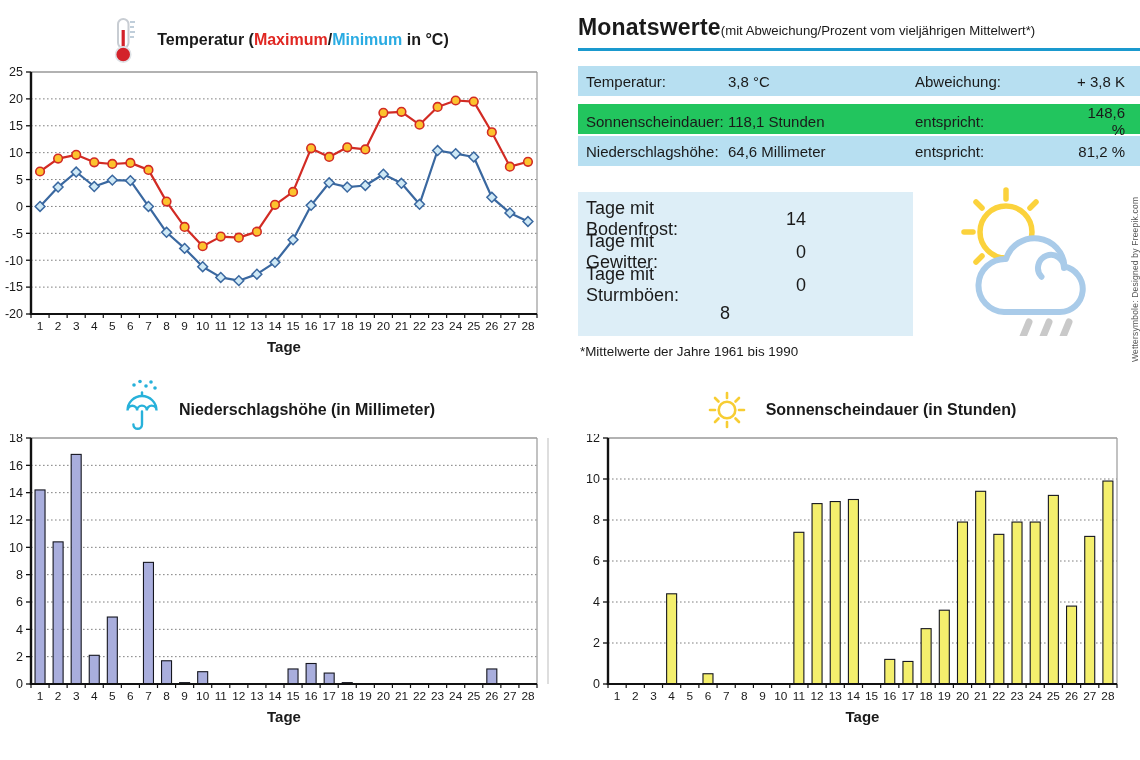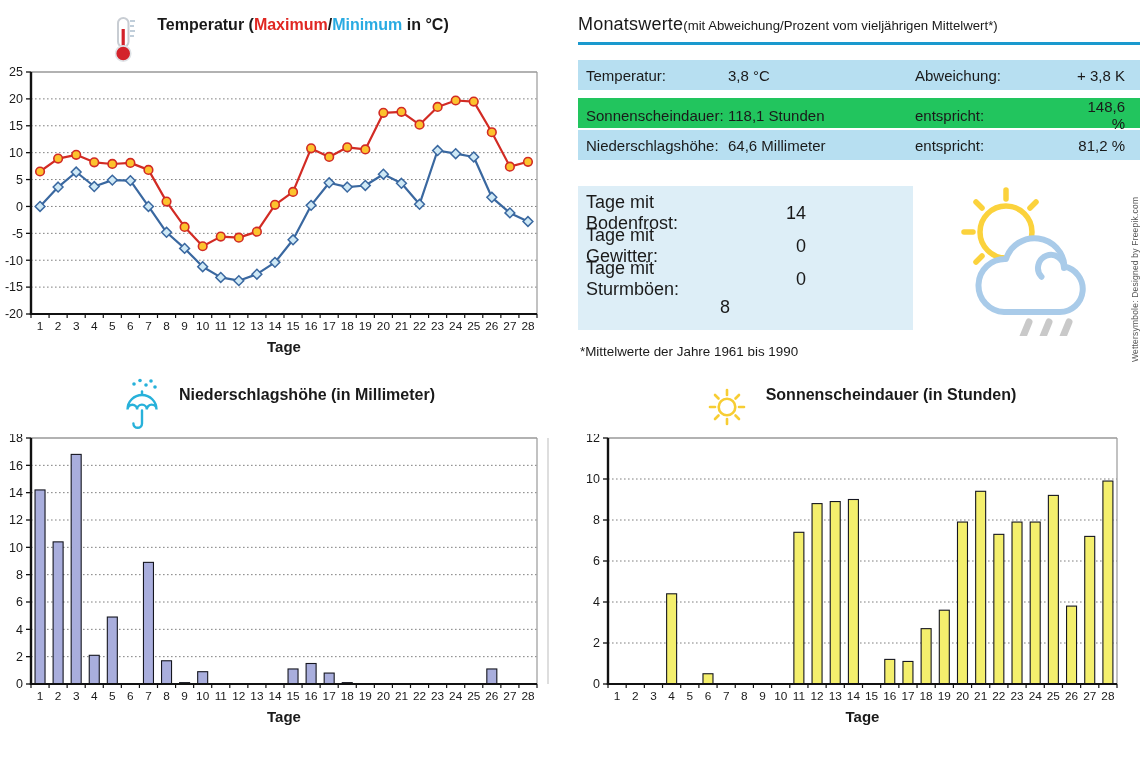--- a/index.html
+++ b/index.html
@@ -3,27 +3,27 @@
 <meta charset="utf-8">
 <style>
   html,body{margin:0;padding:0;background:#fff;}
   .canvas{position:relative;width:1140px;height:760px;background:#fff;overflow:hidden;
           font-family:"Liberation Sans","DejaVu Sans",sans-serif;color:#1a1a1a;}
   .canvas svg{font-family:"Liberation Sans","DejaVu Sans",sans-serif;}
   .block{position:absolute;}
   #temp-block{left:0;top:16px;width:558px;}
   #precip-block{left:0;top:386px;width:558px;}
   #sun-block{left:582px;top:386px;width:558px;}
-  .c-title{display:flex;justify-content:center;gap:18px;height:48px;}
+  .c-title{display:flex;align-items:center;justify-content:center;gap:18px;height:48px;}
   .c-title .t-text{font-size:16px;font-weight:bold;white-space:nowrap;}
   .icon-raise{margin-top:-8px;}
   
   #monthly{left:578px;top:14px;width:562px;height:368px;}
   .m-head{display:flex;align-items:baseline;}
-  .m-title{font-size:18px;font-weight:normal;letter-spacing:.2px;}
+  .m-title{font-size:23px;font-weight:bold;letter-spacing:.2px;}
   .m-sub{font-size:13.2px;}
   .m-rule{height:3px;margin-top:7px;background:#1a99ce;}
   .mt1{margin-top:15px;}
   .mrow{display:grid;grid-template-columns:150px 150px 197px 1fr;align-items:center;
         height:30px;margin-bottom:2px;font-size:15px;}
   .mrow .c1{padding-left:8px;}
   .mrow .c2{text-align:left;}
   .mrow .c3{padding-left:37px;}
   .mrow .c4{text-align:right;padding-right:15px;}
   .mt2{margin-top:26px;width:335px;padding:6px 0;}

